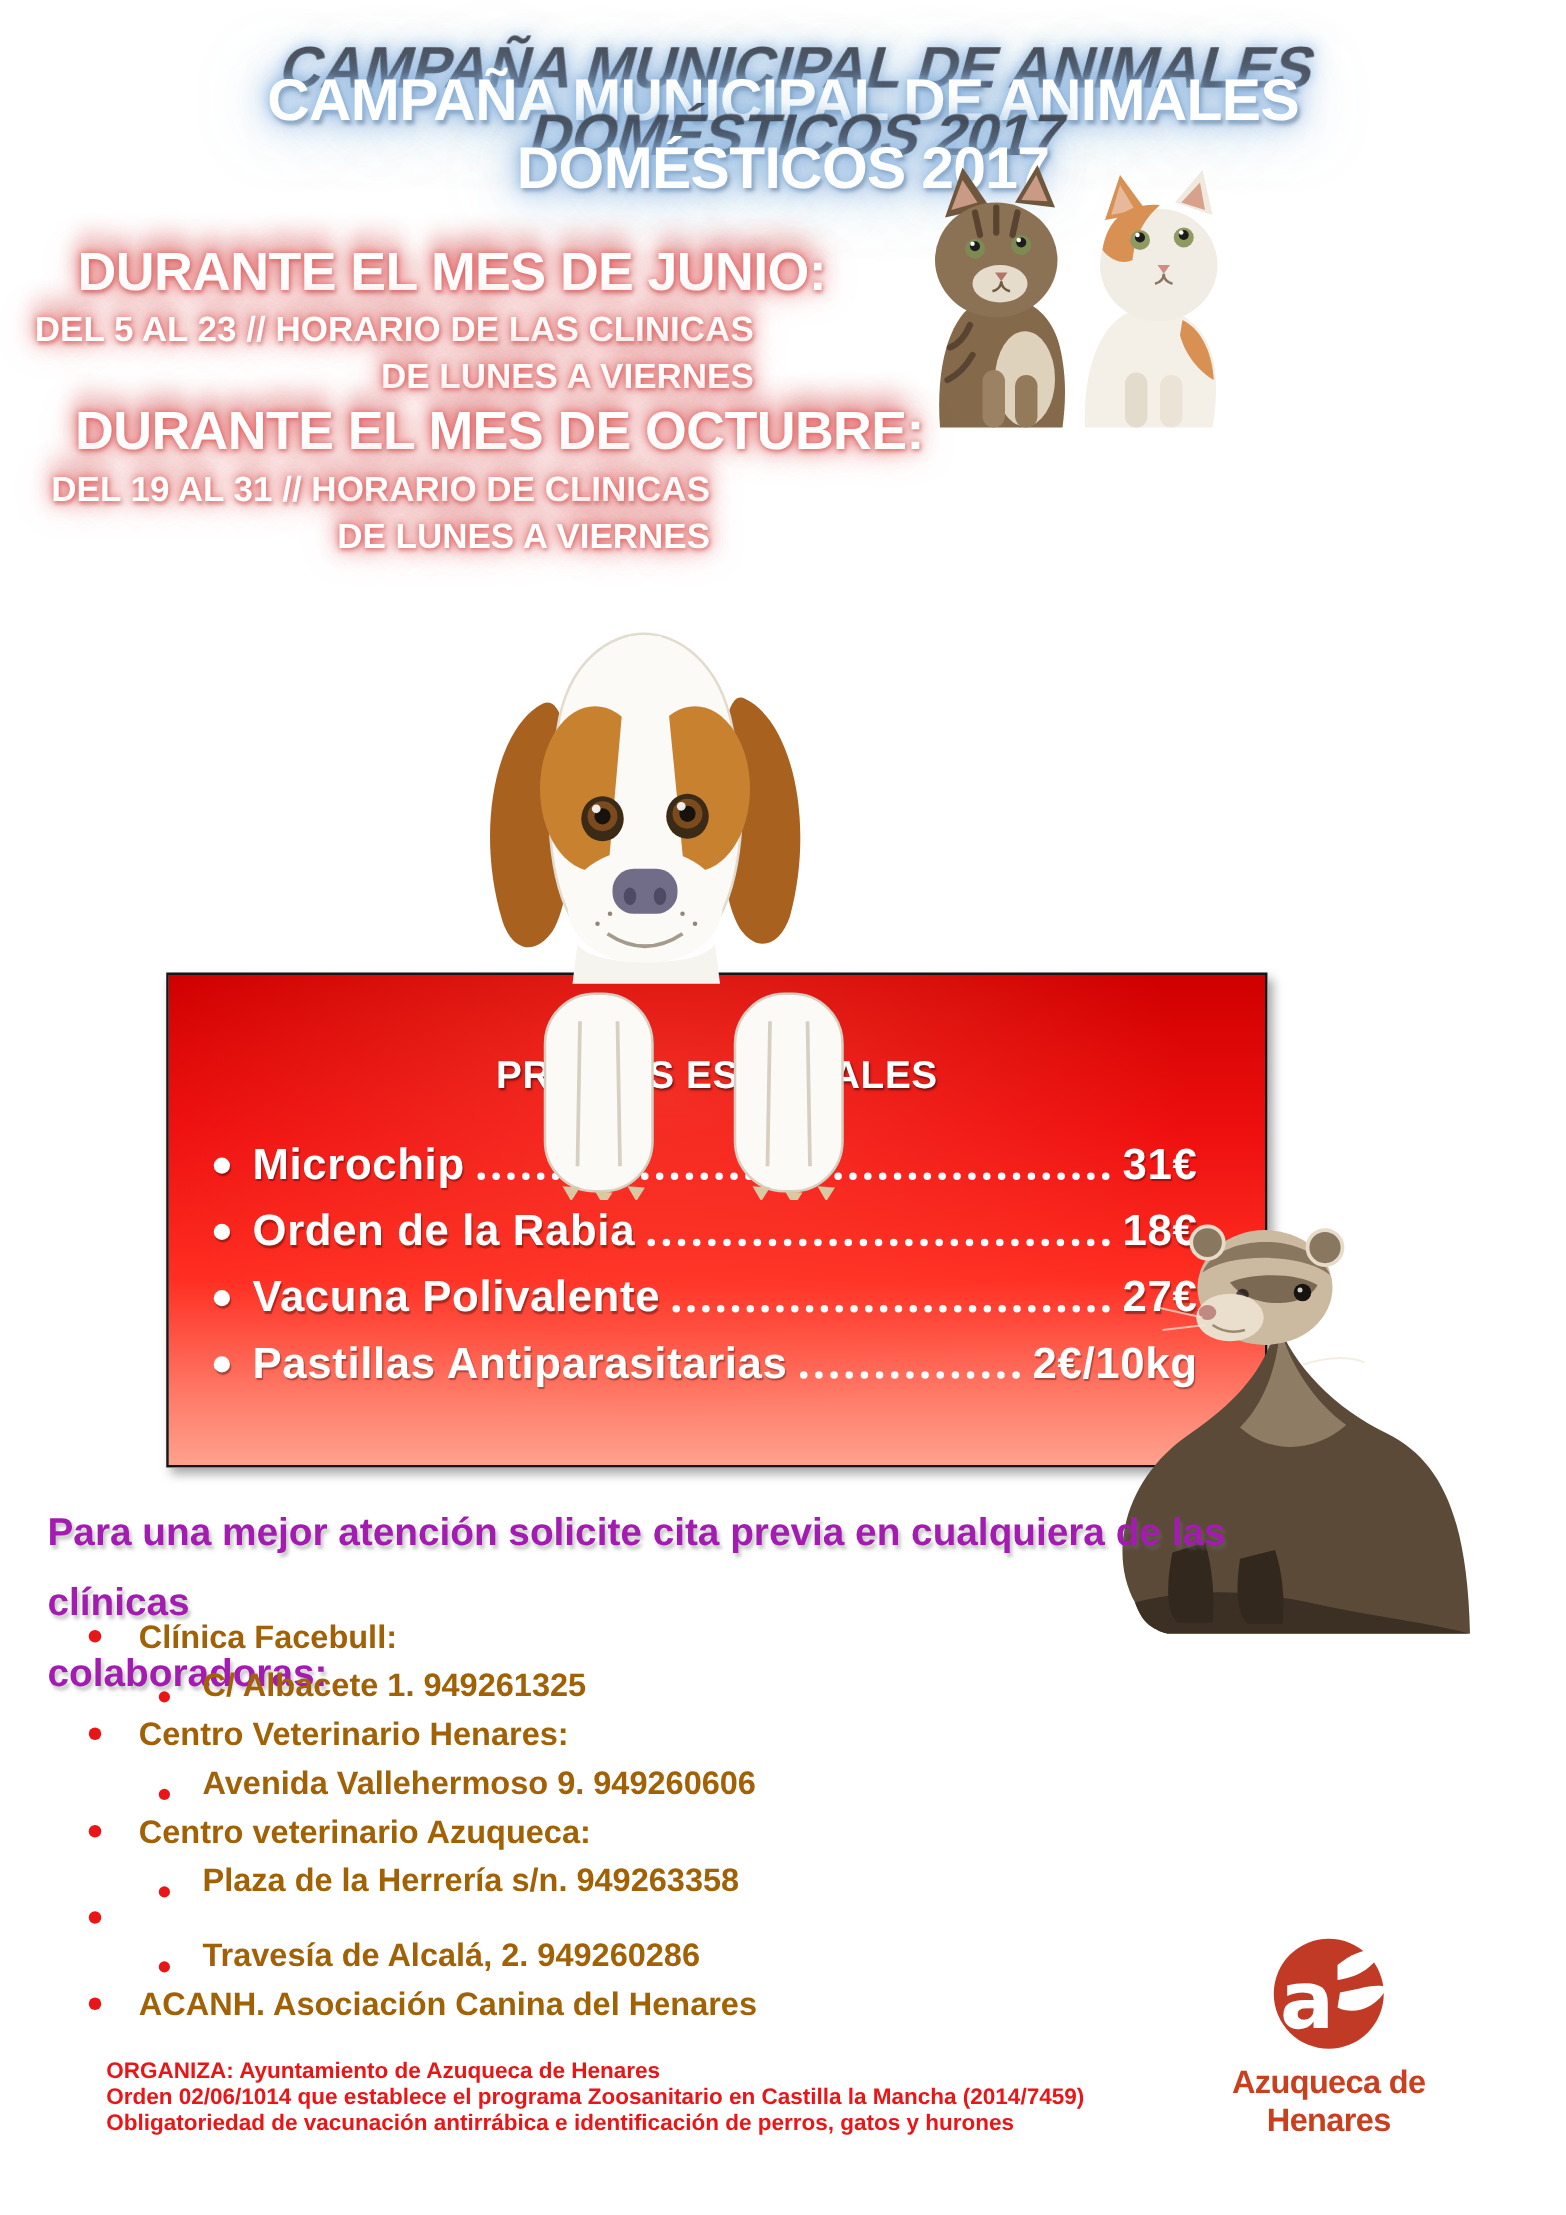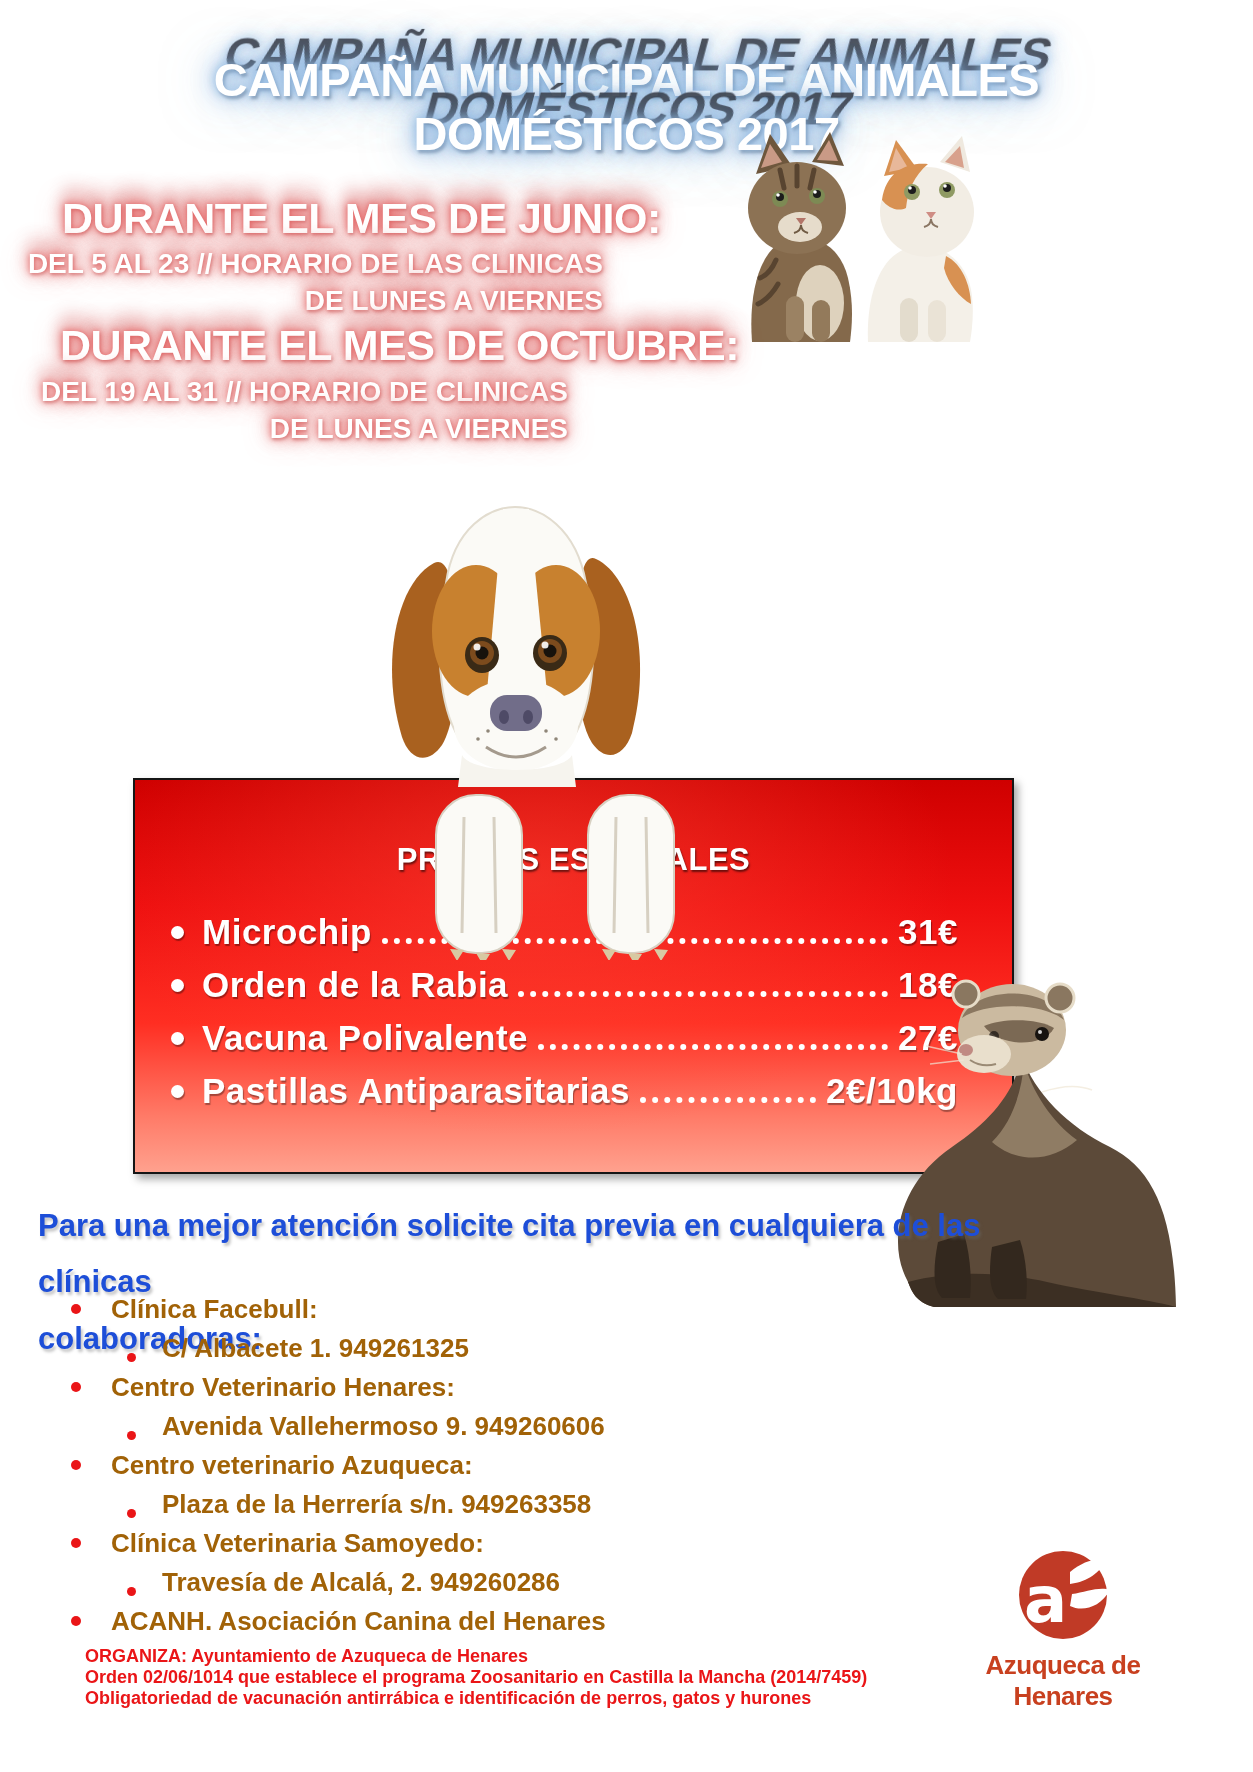--- a/index.html
+++ b/index.html
@@ -50,21 +50,21 @@
   .pdots{flex:1; height:0; border-bottom:6px dotted #fff; margin:0 10px;
     position:relative; top:9px;}
   .plabel,.pprice{flex:none; white-space:nowrap;}
   
   .img{position:absolute;}
   .kittens{left:700px; top:128px; z-index:1;}
   .puppy{left:350px; top:455px; z-index:3;}
   .ferret{left:842px; top:942px; z-index:4;}
   
   .appointment{position:absolute; left:38px; top:1198px; width:995px; z-index:7;
-    color:#1d4ed8; font-size:31px; line-height:1.82;
+    color:#a21caf; font-size:31px; line-height:1.82;
     text-shadow:2px 3px 3px rgba(110,110,110,.4);}
   .clinics{position:absolute; left:55px; top:1295px; width:900px; z-index:7;
     color:#a16207; font-size:26px; line-height:28px;}
   .c1{display:flex; align-items:center; margin-bottom:11px;}
   .c2{display:flex; align-items:flex-end; margin:0 0 11px 72px;}
   .cdot{flex:none; background:#ea1517; border-radius:50%;}
   .c1 .cdot{width:10px; height:10px; margin:0 30px 0 16px;}
   .c2 .cdot{width:9px; height:9px; margin:0 26px 0 0;}
   
   .footer{position:absolute; left:85px; top:1646px; width:800px; z-index:7;
@@ -248,21 +248,20 @@
     <div class="c1">
       <span class="cdot"></span>
       <span>Centro veterinario Azuqueca:</span>
     </div>
     <div class="c2">
       <span class="cdot"></span>
       <span>Plaza de la Herrería s/n. 949263358</span>
     </div>
     <div class="c1">
       <span class="cdot"></span>
-      <span>Clínica Veterinaria Samoyedo:</span>
     </div>
     <div class="c2">
       <span class="cdot"></span>
       <span>Travesía de Alcalá, 2. 949260286</span>
     </div>
     <div class="c1">
       <span class="cdot"></span>
       <span>ACANH. Asociación Canina del Henares</span>
     </div>
   </div>

